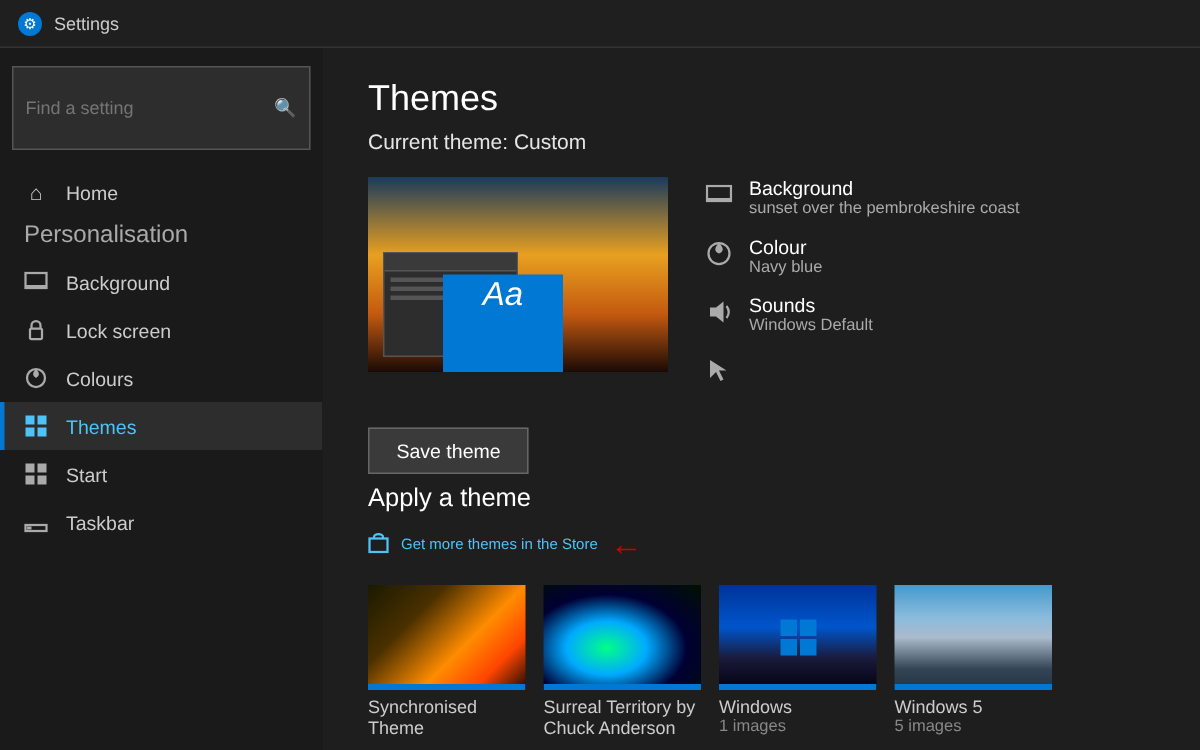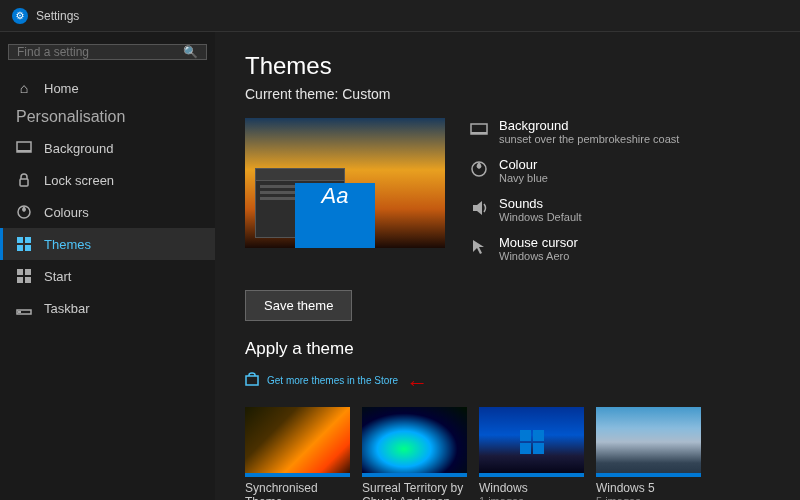--- a/index.html
+++ b/index.html
@@ -50,21 +50,21 @@
       padding: 8px 0;
       flex-shrink: 0;
       overflow-y: auto;
     }
     .search-box {
       margin: 4px 8px 12px 8px;
       background: #2d2d2d;
       border: 1px solid #555;
       display: flex;
       align-items: center;
-      padding: 0 8px;
+      padding: 20px 8px;
       gap: 6px;
     }
     .search-box input {
       background: transparent;
       border: none;
       color: #aaa;
       font-size: 12px;
       outline: none;
       flex: 1;
     }
@@ -201,21 +201,21 @@
       font-size: 11px;
       color: #aaaaaa;
     }
     .save-theme-btn {
       background: #3a3a3a;
       border: 1px solid #666;
       color: #ffffff;
       padding: 7px 18px;
       font-size: 13px;
       cursor: pointer;
-      margin-bottom: 18px;
+      margin-bottom: 6px;
     }
     .apply-theme-title {
       font-size: 17px;
       font-weight: 300;
       color: #ffffff;
       margin-bottom: 8px;
     }
     .store-link-row {
       display: flex;
       align-items: center;
@@ -448,24 +448,20 @@
             <div class="theme-info-value">Windows Default</div>
           </div>
         </div>
 
         <div class="theme-info-item">
           <div class="theme-info-icon">
             <svg width="18" height="18" viewBox="0 0 18 18">
                 <polygon points="3,2 3,14 7,10 10,16 12,15 9,9 14,9" fill="#aaa"></polygon>
               </svg>
           </div>
-          <div class="theme-info-text">
-            <div class="theme-info-name">Mouse cursor</div>
-            <div class="theme-info-value">Windows Aero</div>
-          </div>
         </div>
       </div>
     </div>
 
     
     <button class="save-theme-btn">Save theme</button>
 
     
     <div class="apply-theme-title">Apply a theme</div>
 

